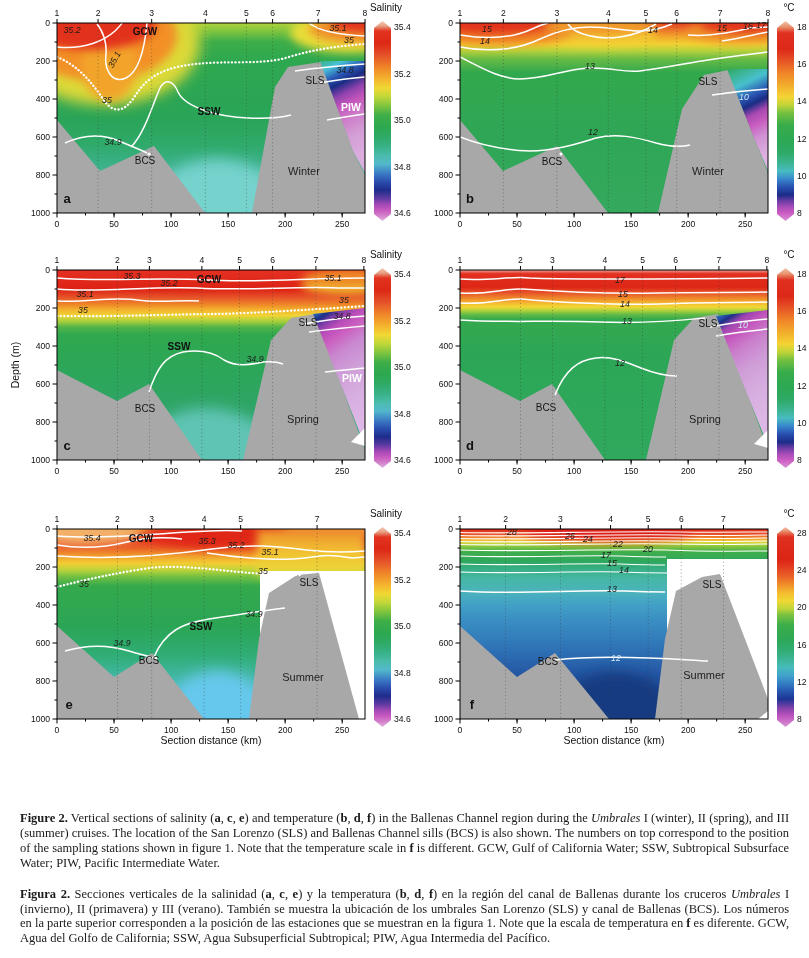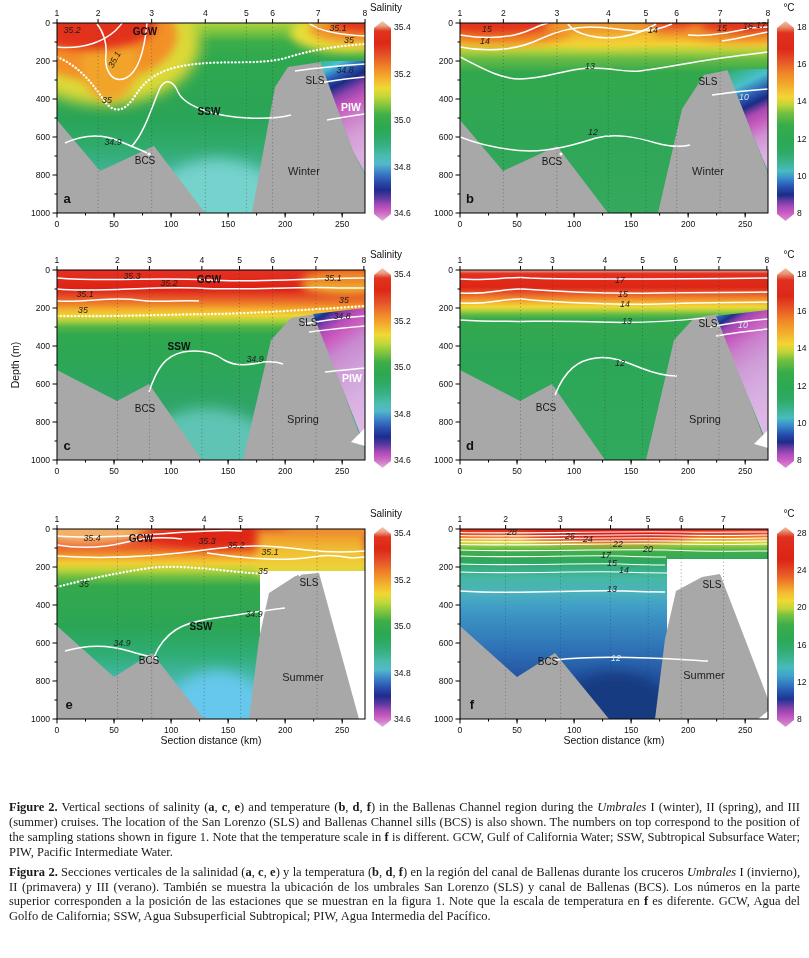--- a/index.html
+++ b/index.html
@@ -40,21 +40,21 @@
     #2ca854 60%,#2faa68 66%,#3cb492 71%,#48bcc0 75%,#3888cc 79%,#2850b0 83%,#1c2c88 87%,
     #6c3ca4 90%,#a84cb8 93%,#cc5cc4 96%,#d890d4 100%);}
   .grad-t2{background:linear-gradient(180deg,#f2c4ae 0%,#e8906c 2%,#e03020 5%,#dc2414 16%,
     #e23c20 20%,#ea6428 25%,#f09028 29%,#f4bc30 33%,#f0d834 37%,#bcd43a 41%,#78c240 44%,
     #3cae4a 49%,#2ea855 56%,#30ac70 61%,#3cb494 66%,#46bcba 70%,#42a4cc 74%,#3480c4 78%,
     #2858b0 82%,#1c3494 86%,#8c44ac 91%,#b850bc 94%,#cc70c8 97%,#d494d2 100%);}
   
   .caption{position:absolute;left:4px;top:795px;width:801px;
            font-family:"Liberation Serif",serif;font-size:12.5px;line-height:14.9px;
            color:#1a1a1a;text-align:justify;}
-  .caption p{margin:5px;}
+  .caption p{margin:16px;}
 </style>
 </head>
 <body>
 
 <div class="page">
 
   <div class="panelbox" style="left:0;top:0">
     <svg class="psvg" viewBox="-57 -23 385 250" width="385" height="250">
       <defs>
         <filter id="f1" x="-60%" y="-60%" width="220%" height="220%">

